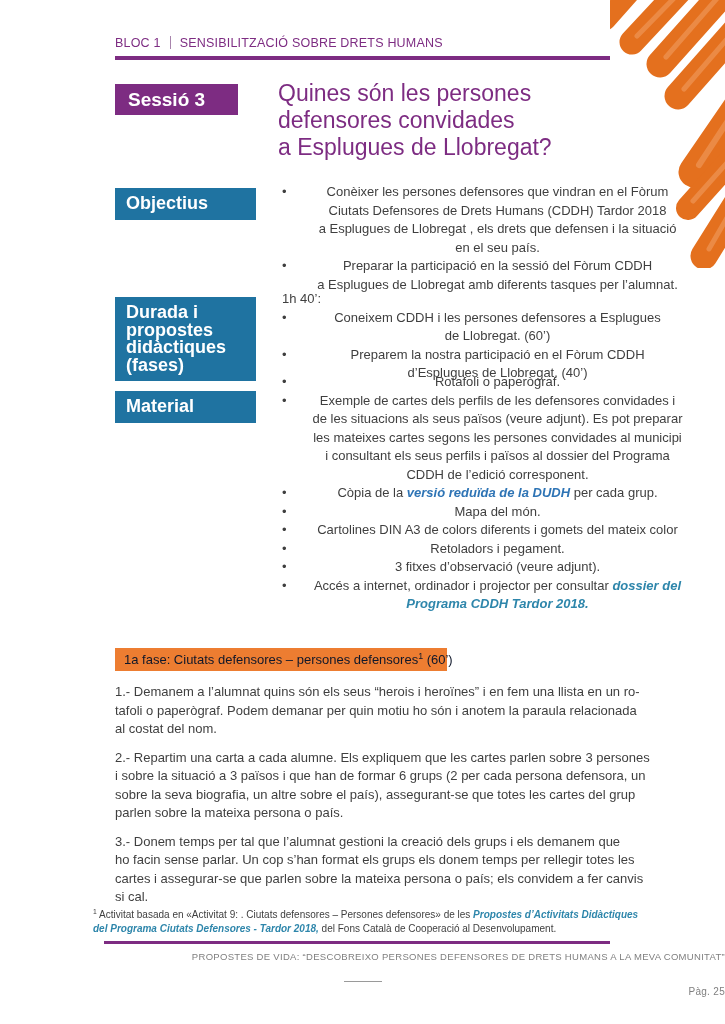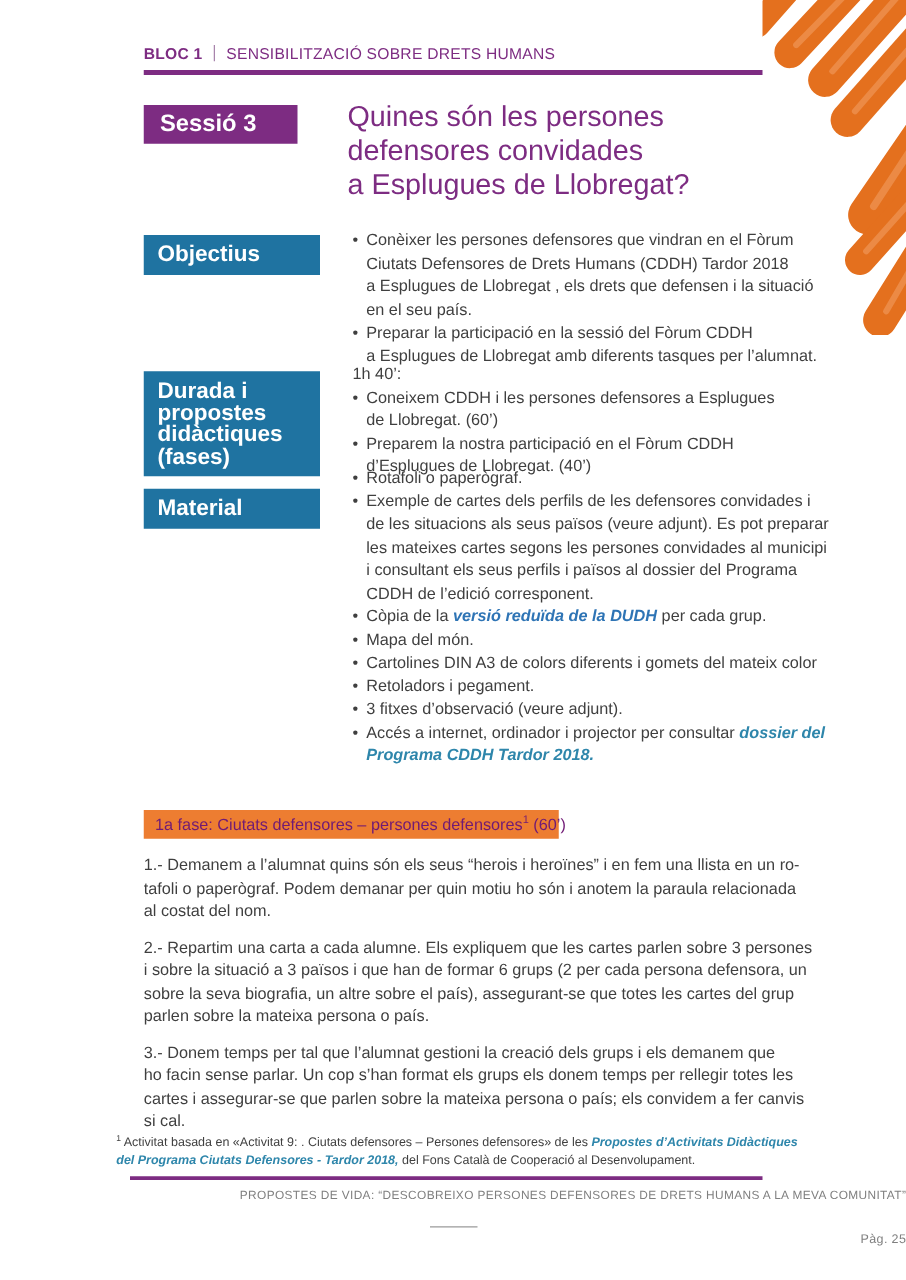--- a/index.html
+++ b/index.html
@@ -3,21 +3,21 @@
 <meta charset="utf-8">
 <style>
   html,body { margin:0; padding:0; background:#ffffff; }
   .page {
     position:relative; width:725px; height:1024px; background:#ffffff;
     font-family:"Liberation Sans", sans-serif; color:#3F3F3F; overflow:hidden;
   }
 
   
   .hdr { position:absolute; left:115px; top:36px; font-size:12.5px; color:#7D2C82; letter-spacing:0.2px; white-space:nowrap; }
-  .hdr .bloc { font-weight:bold; }
+  .hdr .bloc { font-weight:normal; }
   .hdr .vdiv { display:inline-block; width:1px; height:13px; background:#A884AC; margin:0 9px; vertical-align:-2px; }
   .hdr-rule { position:absolute; left:115px; top:56px; width:495px; height:4px; background:#7D2C82; }
 
   
   .session-badge {
     position:absolute; left:115px; top:84px; width:123px; height:31px; box-sizing:border-box;
     background:#7D2C82; color:#fff; font-weight:bold; font-size:19px; line-height:31px; padding-left:13px;
   }
   .page-title {
     position:absolute; left:278px; top:80px; margin:0; font-size:23px; font-weight:normal;
@@ -34,32 +34,32 @@
   #label-durada    { top:297px; }
   #label-material  { top:391px; }
 
   
   .content { position:absolute; left:282px; width:420px; font-size:13px; line-height:18.5px; color:#3F3F3F; }
   #objectius-content { top:183px; }
   #durada-content    { top:290px; }
   #material-content  { top:373px; }
   .intro-line { white-space:pre-line; }
 
-  ul.bullets { margin:0; padding:0; list-style:none; }
+  ul.bullets { margin:0; padding:0; list-style:none;text-align:center; }
   ul.bullets li { position:relative; padding-left:11px; white-space:pre-line; }
   ul.bullets li::before { content:"•"; position:absolute; left:0; top:0; }
 
   
   .desenv {
     position:absolute; left:115px; top:617px; width:152px; height:26px; box-sizing:border-box;
     background:#7D2C82; color:#fff; font-weight:bold; font-size:13px; line-height:26px; padding-left:9px;
   }
   .phase-bar {
     position:absolute; left:115px; top:648px; width:332px; height:23px; box-sizing:border-box;
-    background:#ED7D31; color:#701a75; font-size:13px; line-height:23px; padding-left:9px; white-space:nowrap;
+    background:#ED7D31; color:#0f172a; font-size:13px; line-height:23px; padding-left:9px; white-space:nowrap;
   }
 
   
   .body-text { position:absolute; left:115px; top:683px; width:560px; font-size:13px; line-height:18.5px; }
   .body-text p { margin:0 0 10px 0; white-space:pre-line; }
 
   
   .footnote { position:absolute; left:93px; top:908px; width:556px; font-size:10px; line-height:13.5px; color:#3F3F3F; }
 
   

